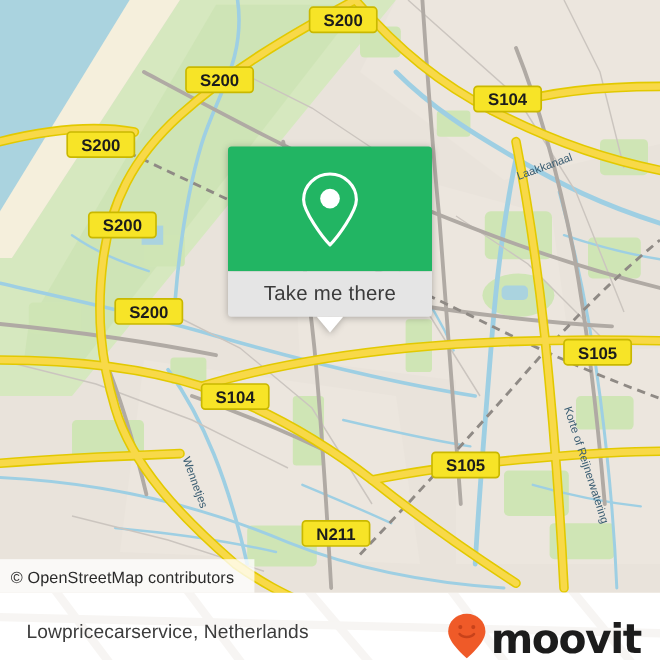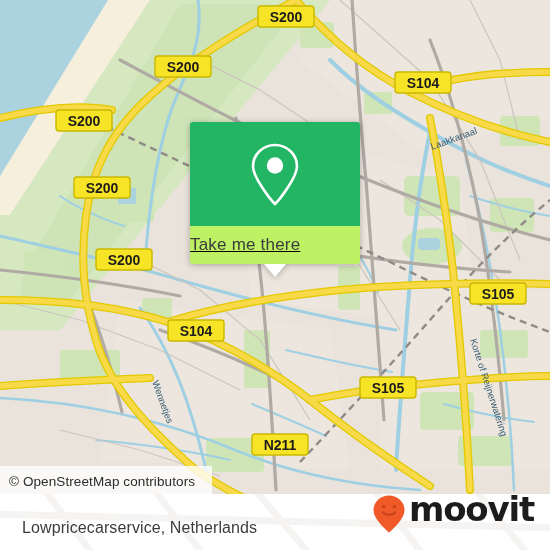--- a/index.html
+++ b/index.html
@@ -27,22 +27,22 @@
   
   .callout{
     position:absolute;left:190px;top:122px;width:170px;
     filter:drop-shadow(0 1px 3px rgba(0,0,0,.28));
   }
   .callout-top{
     background:#22b563;height:104px;border-radius:3px 3px 0 0;
     display:flex;align-items:center;justify-content:center;
   }
   .callout-bottom{
-    background:#bef264;height:38px;border-radius:0 0 3px 3px;
-    display:flex;align-items:center;text-decoration:underline;
+    background:#e5e5e5;height:38px;border-radius:0 0 3px 3px;
+    display:flex;align-items:center;justify-content:center;
   }
   .callout-bottom span{
     font-size:17px;color:#3b3b3b;letter-spacing:.2px;
   }
   .callout-tail{
     position:absolute;left:50%;margin-left:-11px;top:142px;
     width:0;height:0;border-left:11px solid transparent;
     border-right:11px solid transparent;border-top:13px solid #ffffff;
   }
 
@@ -51,21 +51,21 @@
     position:absolute;left:0;top:494px;width:550px;height:56px;
     background:#ffffff;overflow:hidden;
   }
   .footer-bg{position:absolute;left:0;top:0;width:550px;height:56px;opacity:.30;}
   .footer-title{
     position:absolute;left:22px;top:0;height:68px;display:flex;align-items:center;
     font-size:16px;color:#3c3c3c;letter-spacing:.1px;
   }
   .brand{
     position:absolute;right:16px;top:0;height:56px;
-    display:flex;align-items:flex-start;gap:2px;
+    display:flex;align-items:flex-end;gap:2px;
   }
   .brand-word{
     font-size:34px;color:#1c1c1c;letter-spacing:-1.2px;
     font-family:"DejaVu Sans",sans-serif;font-weight:600;line-height:1;
     margin-left:1px;margin-top:-2px;
   }
 </style>
 </head>
 <body>
 

